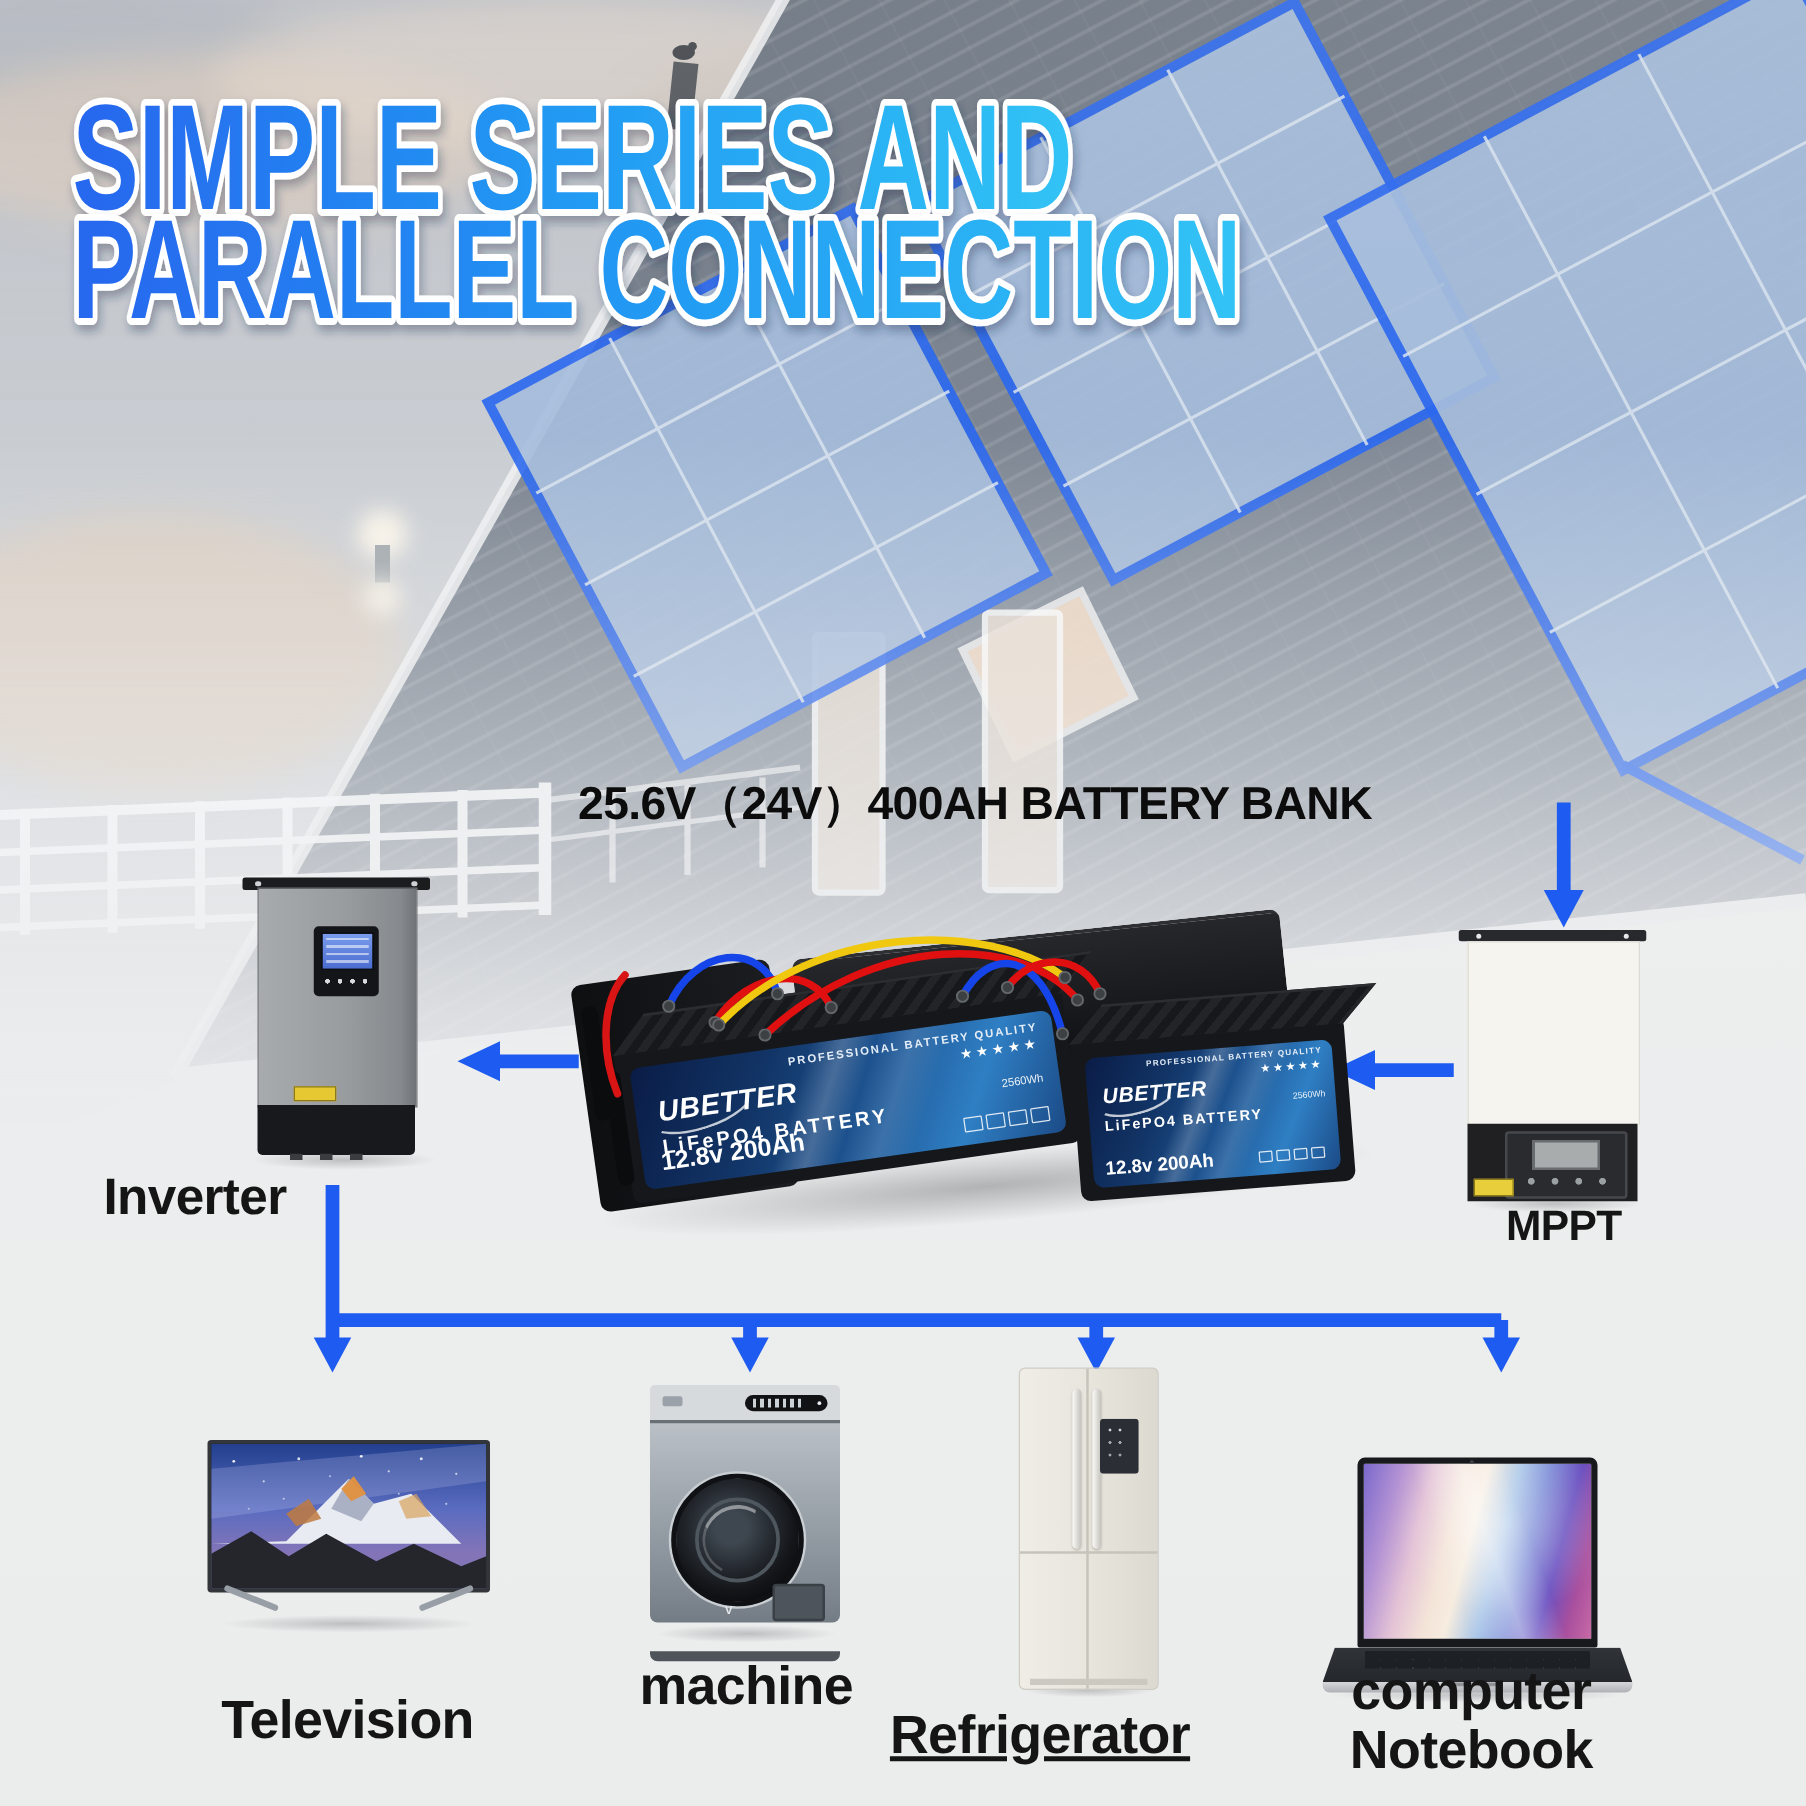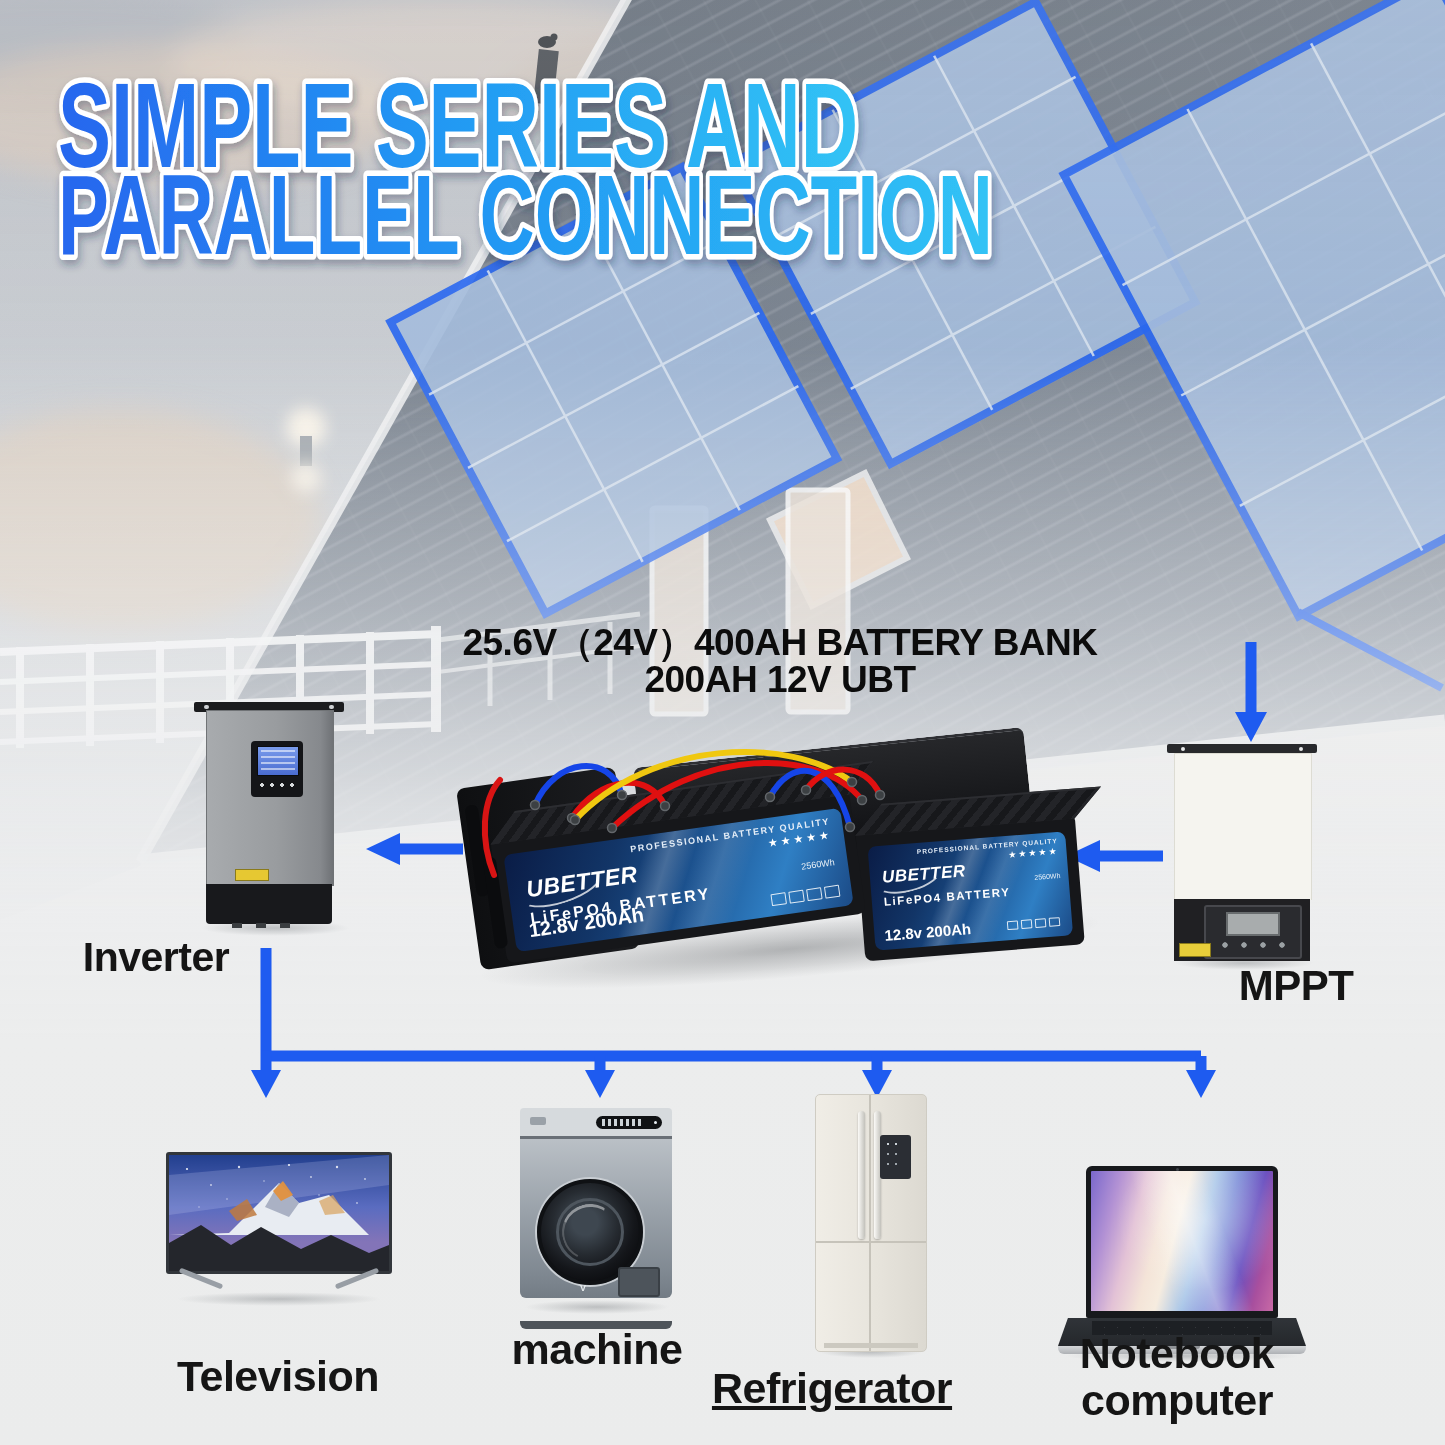--- a/index.html
+++ b/index.html
@@ -15,21 +15,21 @@
   .dev{position:absolute;z-index:4;}
   .txt{position:absolute;z-index:6;}
   #title-svg{position:absolute;inset:0;z-index:6;pointer-events:none;}
 
   
   .caption{left:390px;top:624px;width:780px;text-align:center;color:#0c0c0c;
     font-weight:800;font-size:37px;line-height:37px;letter-spacing:-0.5px;}
   
   .lbl{color:#151515;font-weight:700;text-align:center;letter-spacing:-0.5px;}
   .lbl-inverter{left:56px;top:934px;width:200px;font-size:41px;}
-  .lbl-mppt{left:1186px;top:962px;width:130px;font-size:42px;font-weight:800;margin-left:45px;}
+  .lbl-mppt{left:1186px;top:962px;width:130px;font-size:34px;font-weight:800;}
   .lbl-tv{left:128px;top:1352px;width:300px;font-size:43px;}
   .lbl-wash{left:447px;top:1326px;width:300px;font-size:43px;line-height:47px;}
   .lbl-fridge{left:682px;top:1364px;width:300px;font-size:43px;text-decoration:underline;}
   .lbl-note{left:1027px;top:1330px;width:300px;font-size:43px;line-height:47px;}
 
   .shadow{position:absolute;z-index:3;background:radial-gradient(ellipse at center,rgba(90,95,100,.32),rgba(90,95,100,0) 70%);}
 
   
   .inverter{left:194px;top:702px;width:150px;height:226px;}
   .inv-tabs{position:absolute;left:0;top:0;width:150px;height:10px;background:#1b1c1e;border-radius:2px;}
@@ -350,21 +350,20 @@
       <filter id="tshadow" x="-20%" y="-20%" width="140%" height="140%">
         <feDropShadow dx="2" dy="5" stdDeviation="4" flood-color="rgba(35,45,75,0.35)"></feDropShadow>
       </filter>
     </defs>
     <text x="58" y="167" font-family="Liberation Sans, sans-serif" font-weight="bold" font-size="120" textLength="800" lengthAdjust="spacingAndGlyphs" fill="url(#titleg)" stroke="#ffffff" stroke-width="11" stroke-linejoin="round" paint-order="stroke" filter="url(#tshadow)">SIMPLE SERIES AND</text>
     <text x="58" y="254" font-family="Liberation Sans, sans-serif" font-weight="bold" font-size="113" textLength="935" lengthAdjust="spacingAndGlyphs" fill="url(#titleg)" stroke="#ffffff" stroke-width="11" stroke-linejoin="round" paint-order="stroke" filter="url(#tshadow)">PARALLEL CONNECTION</text>
   </svg>
 
   <div class="txt caption">
     <div>25.6V（24V）400AH BATTERY BANK</div>
-    <div>200AH 12V UBT</div>
   </div>
 
   <div class="dev inverter">
     <div class="inv-tabs">
         <i style="left:10px"></i>
         <i style="right:10px"></i>
       </div>
     <div class="inv-body">
       <div class="inv-screen">
         <div class="inv-lcd"></div>
@@ -544,17 +543,17 @@
   <div class="dev note">
     <div class="nb-screen"></div>
     <div class="nb-cam"></div>
     <div class="nb-deck"></div>
     <div class="nb-keys"></div>
     <div class="nb-base"></div>
     <div class="nb-notch"></div>
   </div>
   <div class="shadow" style="left:1064px;top:1350px;width:236px;height:12px;"></div>
   <div class="txt lbl lbl-note">
+    <div>computer</div>
     <div>Notebook</div>
-    <div>computer</div>
   </div>
 
 </div>
 
 </body></html>

